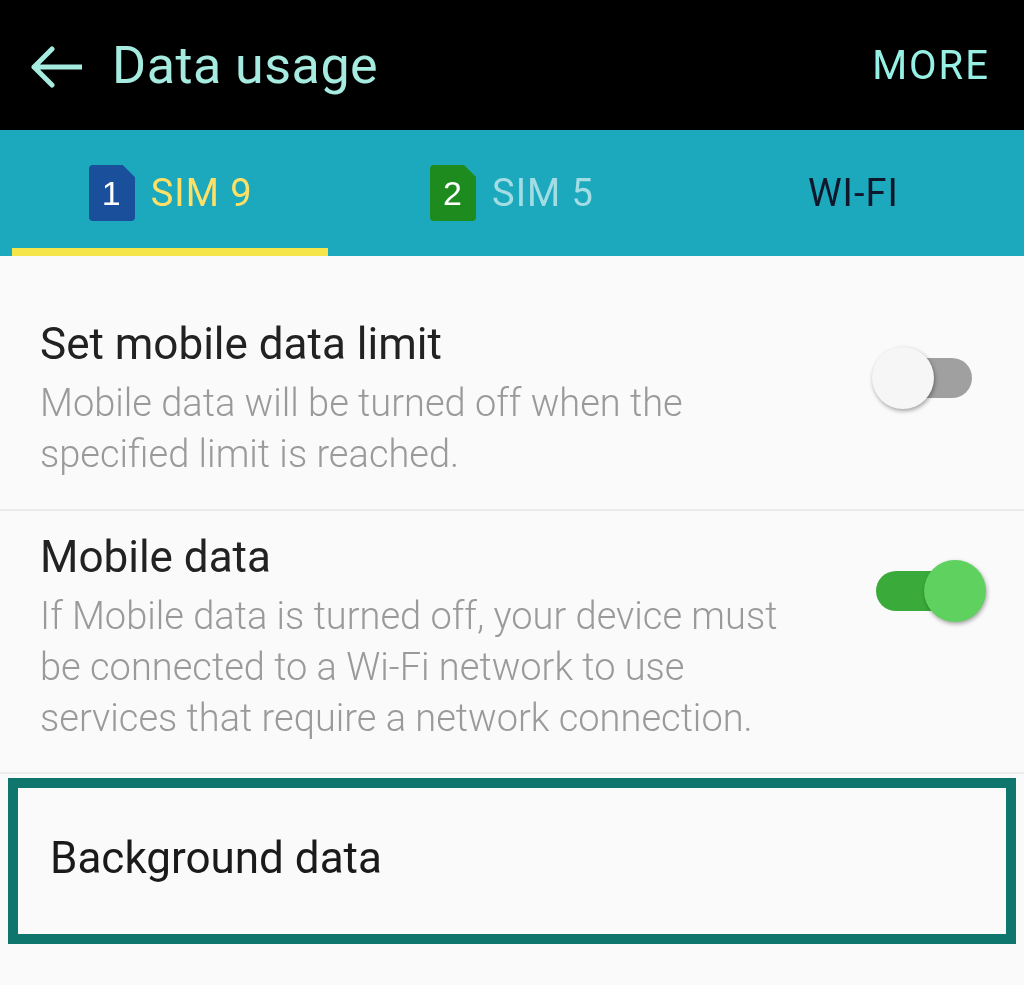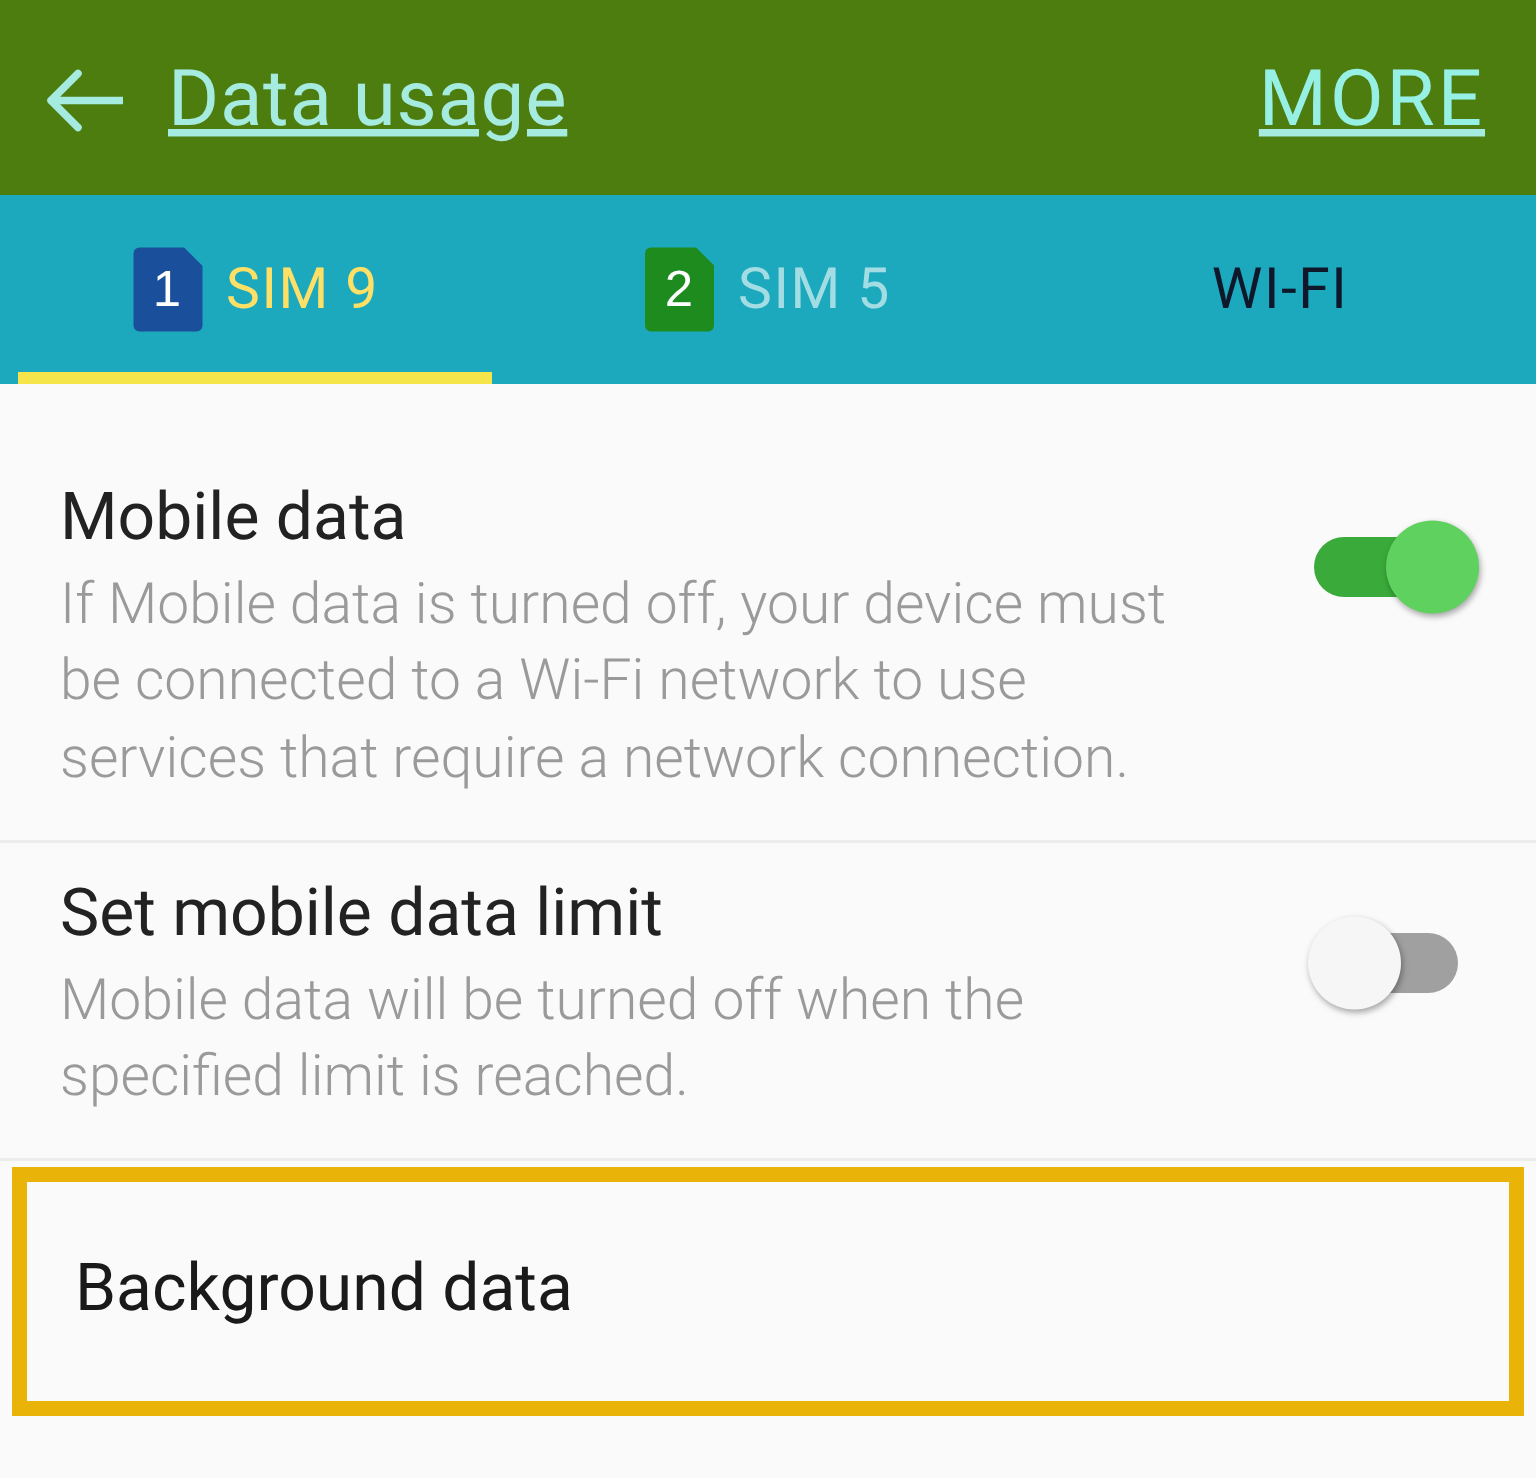--- a/index.html
+++ b/index.html
@@ -6,43 +6,42 @@
     body {
       width: 1024px;
       height: 985px;
       font-family: -apple-system, Roboto, "Helvetica Neue", Arial, sans-serif;
       background: #fafafa;
       overflow: hidden;
     }
 
     
     .appbar {
-      background: #4d7c0f;
+      background: #000000;
       height: 130px;
       display: flex;
       align-items: center;
       padding: 0 34px 0 30px;
       color: #a6ebe0;
-      text-decoration: underline;
     }
     .back-icon {
       margin-right: 30px;
       margin-top: 4px;
       cursor: pointer;
     }
     .back-icon svg { display: block; }
     .appbar-title {
       font-size: 52px;
       font-weight: 400;
       color: #a6ebe0;
       letter-spacing: 0.5px;
       flex: 1;
     }
     .more-btn {
-      font-size: 52px;
+      font-size: 40px;
       font-weight: 400;
       color: #96f0e4;
       letter-spacing: 2px;
       cursor: pointer;
     }
 
     
     .tabbar {
       background: #1ca9bd;
       height: 126px;
@@ -145,21 +144,21 @@
       box-shadow: 1px 2px 4px rgba(0,0,0,0.35);
     }
     .toggle.on .toggle-track { background: #3aab3a; }
     .toggle.on .toggle-thumb { background: #5ed15e; right: -2px; }
     .toggle.off .toggle-track { background: #a0a0a0; }
     .toggle.off .toggle-thumb { background: #f6f6f6; left: -4px; }
 
     
     .highlight-row {
       margin: 4px 8px 12px 8px;
-      border: 10px solid #eab308;
+      border: 10px solid #0f766e;
       padding: 44px 28px 50px 32px;
     }
     .highlight-title {
       font-size: 44px;
       color: #1a1a1a;
       font-weight: 400;
     }
   </style>
 </head>
 <body>
@@ -186,41 +185,41 @@
   <div class="tab tab-wifi">
     <span>WI-FI</span>
   </div>
   <div class="tab-indicator"></div>
 </div>
 
 <div class="content">
 
   <div class="setting-row">
     <div class="setting-text">
+      <div class="setting-title">Set mobile data limit</div>
+      <div class="setting-desc">Mobile data will be turned off when the specified limit is reached.</div>
+    </div>
+    <div class="toggle-wrap">
+      <div class="toggle off">
+        <div class="toggle-track"></div>
+        <div class="toggle-thumb"></div>
+      </div>
+    </div>
+  </div>
+
+  <div class="setting-row">
+    <div class="setting-text">
       <div class="setting-title">Mobile data</div>
       <div class="setting-desc">If Mobile data is turned off, your device must be connected to a Wi-Fi network to use services that require a network connection.</div>
     </div>
     <div class="toggle-wrap">
       <div class="toggle on">
         <div class="toggle-track"></div>
         <div class="toggle-thumb"></div>
       </div>
     </div>
   </div>
 
-  <div class="setting-row">
-    <div class="setting-text">
-      <div class="setting-title">Set mobile data limit</div>
-      <div class="setting-desc">Mobile data will be turned off when the specified limit is reached.</div>
-    </div>
-    <div class="toggle-wrap">
-      <div class="toggle off">
-        <div class="toggle-track"></div>
-        <div class="toggle-thumb"></div>
-      </div>
-    </div>
-  </div>
-
   <div class="highlight-row">
     <div class="highlight-title">Background data</div>
   </div>
 
 </div>
 
 </body></html>

